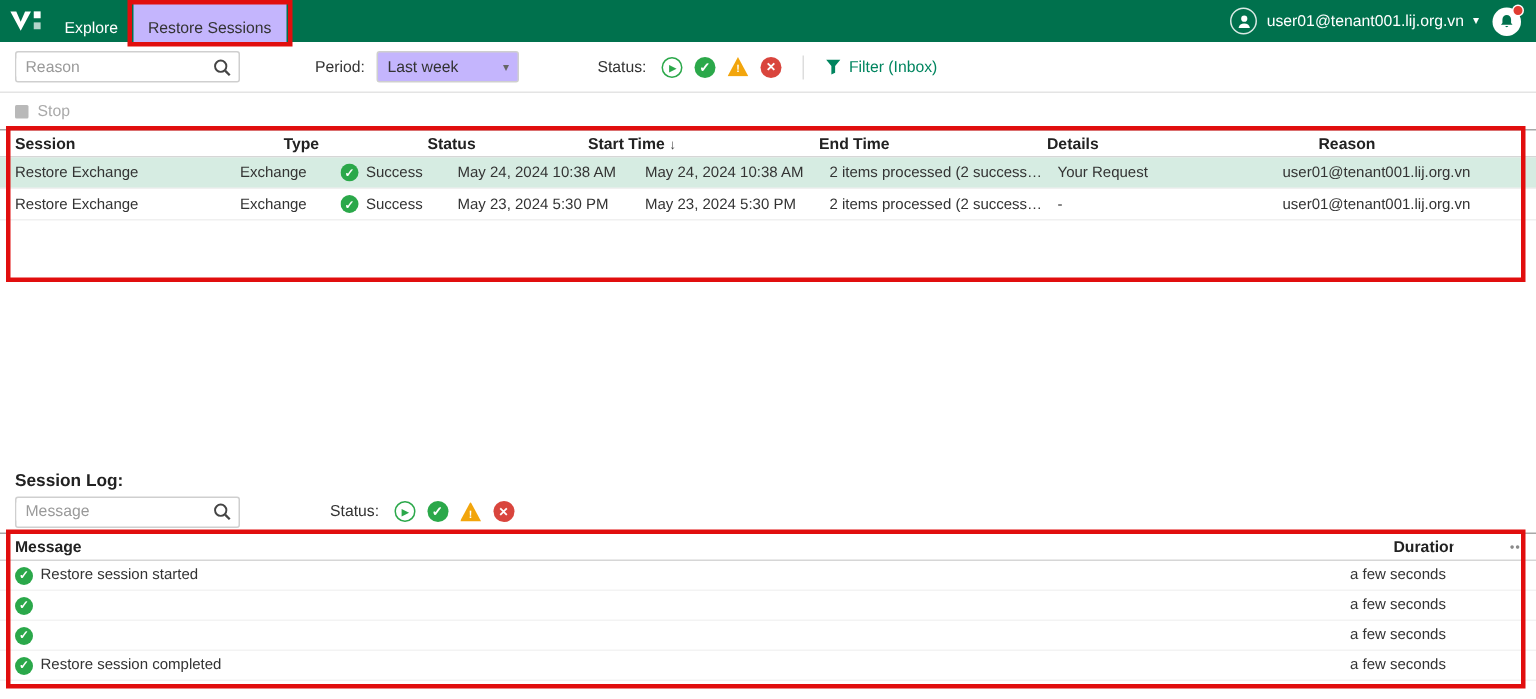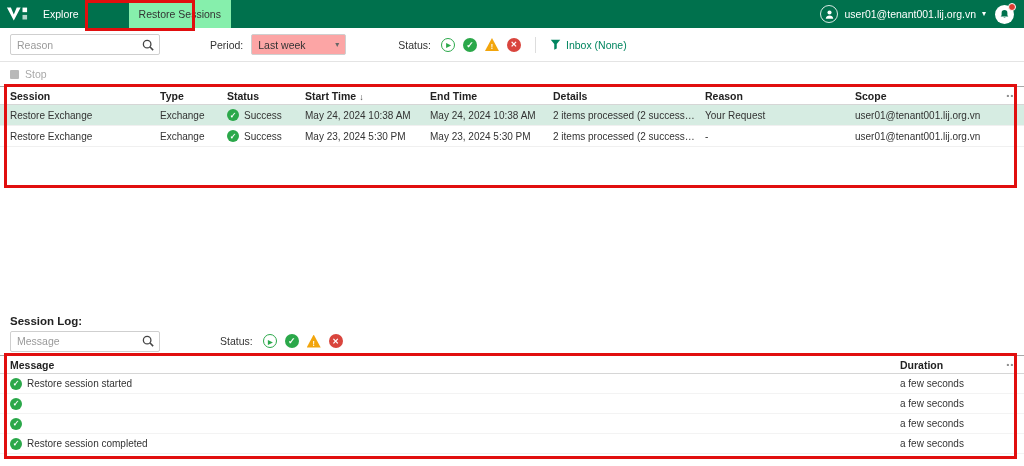--- a/index.html
+++ b/index.html
@@ -1,57 +1,57 @@
 <!DOCTYPE html>
 <html><head>
 <meta charset="utf-8">
 <style>
   * { margin:0; padding:0; box-sizing:border-box; }
   html,body { width:1024px; height:466px; }
   body { font-family:"Liberation Sans", sans-serif; background:#fff; position:relative; overflow:hidden; }
 
   .hdr { height:28px; background:#00714d; display:flex; align-items:stretch; }
   .logo { display:flex; align-items:center; padding:0 5px 0 6px; cursor:pointer; }
-  .tab { display:flex; align-items:center; padding:3px 10px; color:#fff; font-size:10.5px; cursor:pointer; white-space:nowrap; }
-  .tab.active { background:#86efac; color:#333;margin-left:40px; }
+  .tab { display:flex; align-items:flex-end; padding:3px 10px; color:#fff; font-size:10.5px; cursor:pointer; white-space:nowrap; }
+  .tab.active { background:#c4b5fd; color:#333; }
   .hdr-right { margin-left:auto; display:flex; align-items:center; gap:9px; padding-right:10px; }
   .usermenu { display:flex; align-items:center; gap:6px; color:#fff; font-size:10.5px; cursor:pointer; }
   .avatar { width:18px; height:18px; border-radius:50%; border:1px solid rgba(255,255,255,.85); display:flex; align-items:center; justify-content:center; }
   .caret { font-size:8px; line-height:1; }
   .bell { width:19px; height:19px; background:#fff; border-radius:50%; position:relative; display:flex; align-items:center; justify-content:center; cursor:pointer; }
   .badge { position:absolute; top:-2px; right:-2px; width:8px; height:8px; background:#e03c31; border-radius:50%; border:1px solid #fff; }
 
   .fbar { height:34px; display:flex; align-items:center; padding:0 10px; border-bottom:1px solid #e4e4e4; }
   .fbar2 { height:28px; display:flex; align-items:center; padding:0 10px; }
   .search { width:150px; height:21px; border:1px solid #cfcfcf; border-radius:2px; display:flex; align-items:center; background:#fff; }
   .search input { flex:1; border:0; outline:none; font-size:10.5px; padding:0 2px 0 6px; color:#333; min-width:0; font-family:inherit; }
   .search input::placeholder { color:#9a9a9a; }
   .sicon { padding:0 5px; display:flex; align-items:center; cursor:pointer; }
   .lbl { font-size:10.5px; color:#333; white-space:nowrap;padding-left:28px; }
   .plbl { margin-left:22px; margin-right:8px; }
   .slbl { margin-left:24px; margin-right:10px; }
   .slbl2 { margin-left:32px; margin-right:10px; }
-  .select { width:95px; height:21px; border:1px solid #cfcfcf; border-radius:2px; display:flex; align-items:center; justify-content:space-between; padding:0 6px; font-size:10.5px; color:#333; background:#fca5a5; cursor:pointer; }
+  .select { width:95px; height:21px; border:1px solid #cfcfcf; border-radius:2px; display:flex; align-items:center; justify-content:space-between; padding:0 6px; font-size:10.5px; color:#333; background:#c4b5fd; cursor:pointer; }
   .caret2 { font-size:8px; color:#666; }
   .sticons { display:flex; align-items:center; gap:8px; }
   .ic { width:14px; height:14px; display:flex; align-items:center; justify-content:center; font-weight:bold; cursor:pointer; }
   .ic-run { border:1.5px solid #2ba84a; border-radius:50%; color:#2ba84a; font-size:6px; padding-left:1px; }
   .ic-ok { background:#2ba84a; border-radius:50%; color:#fff; font-size:9px; }
   .ic-warn { background:#f2a50c; clip-path:polygon(50% 0,100% 100%,0 100%); color:#fff; font-size:7px; height:13px; align-items:flex-end; padding-bottom:1px; }
   .ic-err { background:#d9453d; border-radius:50%; color:#fff; font-size:8px; }
   .vdiv { width:1px; height:16px; background:#ddd; margin:0 14px; }
   .flink-wrap { display:flex; align-items:center; gap:5px; cursor:pointer; }
   .flink { color:#00855f; font-size:10.5px; text-decoration:none; }
 
   .stoprow { height:24px; display:flex; align-items:center; gap:6px; padding:0 10px; color:#a9a9a9; font-size:10.5px; cursor:default; }
   .stopicon { width:9px; height:9px; background:#b9b9b9; border-radius:1px; }
 
   .grid-s { display:grid; grid-template-columns:150px 67px 78px 125px 123px 152px 150px 1fr 26px; padding-left:10px; align-items:center; }
   .grid-l { display:grid; grid-template-columns:890px 1fr 26px; padding-left:10px; align-items:center; }
-  .thead { height:19px; border-top:1px solid #a8a8a8; border-bottom:1px solid #d6d6d6; }
+  .thead { height:19px; border-top:1px solid #a8a8a8; border-bottom:1px solid #d6d6d6;gap:29px; }
   .th { font-size:10.5px; font-weight:bold; color:#222; white-space:nowrap; overflow:hidden; }
   .td { font-size:10px; color:#333; white-space:nowrap; overflow:hidden; text-overflow:ellipsis; padding-right:8px; }
   .trow { height:21px; border-bottom:1px solid #f0f0f0; cursor:pointer; }
   .trow.selected { background:#d6ece2; }
   .lrow { height:20px; border-bottom:1px solid #f3f3f3; }
   .st { display:flex; align-items:center; gap:5px; }
   .okdot { width:12px; height:12px; min-width:12px; border-radius:50%; background:#2ba84a; color:#fff; font-size:8px; font-weight:bold; display:inline-flex; align-items:center; justify-content:center; }
   .opts { color:#8a8a8a; font-size:8px; letter-spacing:1px; cursor:pointer; text-align:right; padding-right:6px; }
   .sortglyph { font-size:9px; margin-left:3px; color:#444; }
   .spacer { height:158px; }
@@ -116,21 +116,21 @@
     <span class="ic ic-run">▶</span>
     <span class="ic ic-ok">✓</span>
     <span class="ic ic-warn">!</span>
     <span class="ic ic-err">✕</span>
   </div>
   <span class="vdiv"></span>
   <div class="flink-wrap">
     <svg width="11" height="11" viewBox="0 0 14 14">
         <path d="M1 1h12L8.6 6.4V12l-3.2 1.6V6.4z" fill="#00855f"></path>
       </svg>
-    <a class="flink">Inbox (None)</a>
+    <a class="flink">Filter (Inbox)</a>
   </div>
 </div>
 
 <div class="stoprow">
   <span class="stopicon"></span>
   <span>Stop</span>
 </div>
 
 <div class="grid-s thead">
   <div class="th">Session</div>

